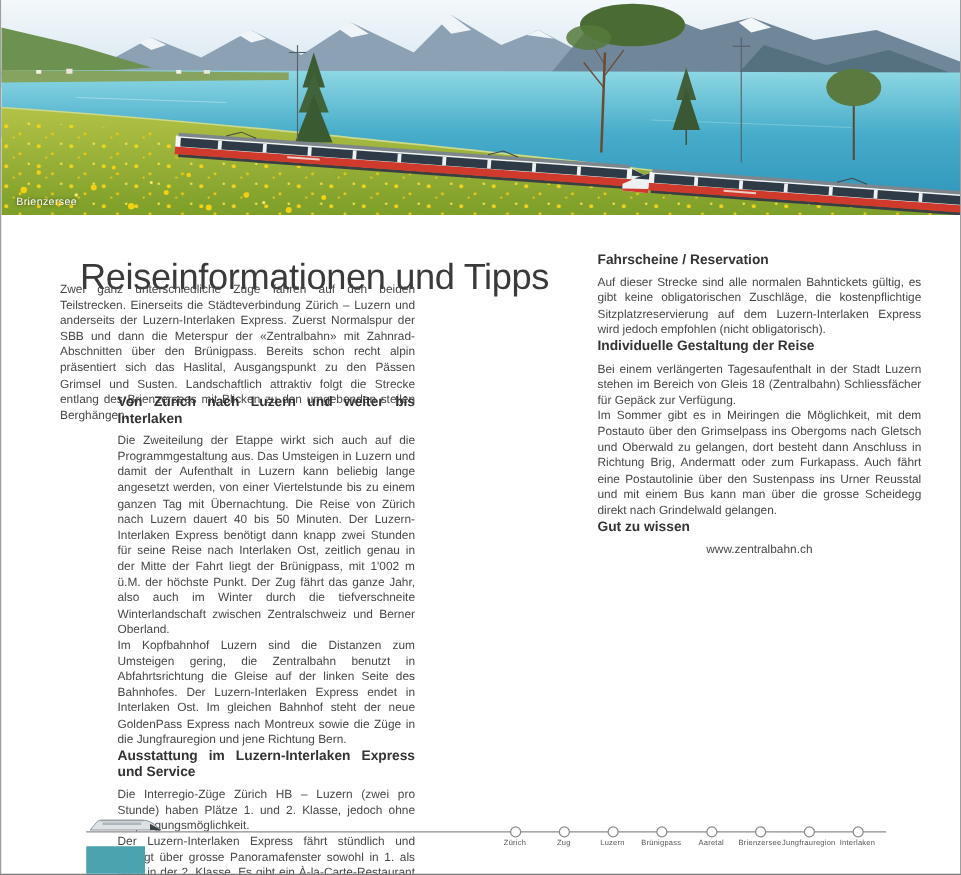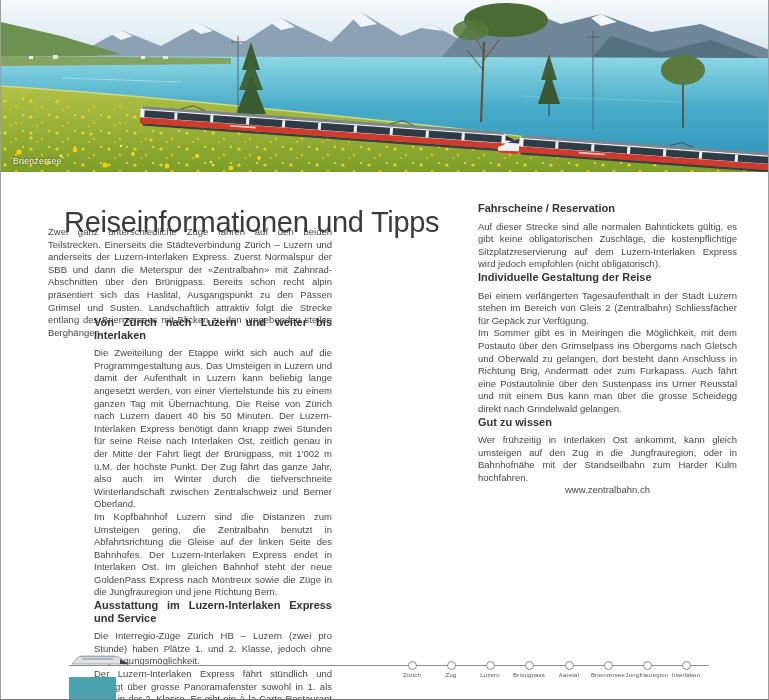--- a/index.html
+++ b/index.html
@@ -224,26 +224,25 @@
     </div>
   </div>
 
   <div class="col-right body-text">
     <div class="sec">
       <h2>Fahrscheine / Reservation</h2>
       <p>Auf dieser Strecke sind alle normalen Bahntickets gültig, es gibt keine obligatorischen Zuschläge, die kostenpflichtige Sitzplatzreservierung auf dem Luzern-Interlaken Express wird jedoch empfohlen (nicht obligatorisch).</p>
     </div>
     <div class="sec">
       <h2>Individuelle Gestaltung der Reise</h2>
-      <p>Bei einem verlängerten Tagesaufenthalt in der Stadt Luzern stehen im Bereich von Gleis 2 (Zentralbahn) Schliessfächer für Gepäck zur Verfügung.</p>
+      <p>Bei einem verlängerten Tagesaufenthalt in der Stadt Luzern stehen im Bereich von Gleis 18 (Zentralbahn) Schliessfächer für Gepäck zur Verfügung.</p>
       <p>Im Sommer gibt es in Meiringen die Möglichkeit, mit dem Postauto über den Grimselpass ins Obergoms nach Gletsch und Oberwald zu gelangen, dort besteht dann Anschluss in Richtung Brig, Andermatt oder zum Furkapass. Auch fährt eine Postautolinie über den Sustenpass ins Urner Reusstal und mit einem Bus kann man über die grosse Scheidegg direkt nach Grindelwald gelangen.</p>
     </div>
     <div class="sec">
       <h2>Gut zu wissen</h2>
-      <p>Wer frühzeitig in Interlaken Ost ankommt, kann gleich umsteigen auf den Zug in die Jungfrauregion, oder in Bahnhofnähe mit der Standseilbahn zum Harder Kulm hochfahren.</p>
     </div>
     <p class="website">www.zentralbahn.ch</p>
   </div>
 
   <div class="route-line"></div>
 
   <svg class="train-mini" width="60" height="14" viewBox="0 0 60 14">
     <path d="M2,12 L8,5 Q9.5,4 12,4 L43,4 Q50,4 55,9 L59,12 Z" fill="#dde2e5" stroke="#868d92" stroke-width="0.7"></path>
     <rect x="12" y="6" width="31" height="2" fill="#aeb6bb"></rect>
     <path d="M50,7 L59,12 L50,12 Z" fill="#3c4347"></path>

